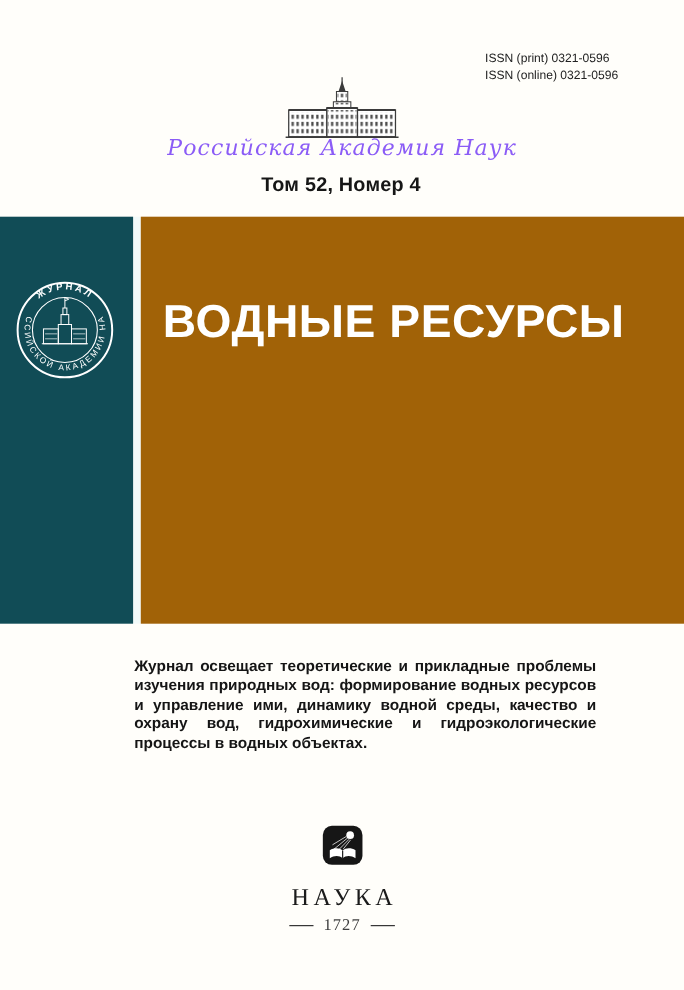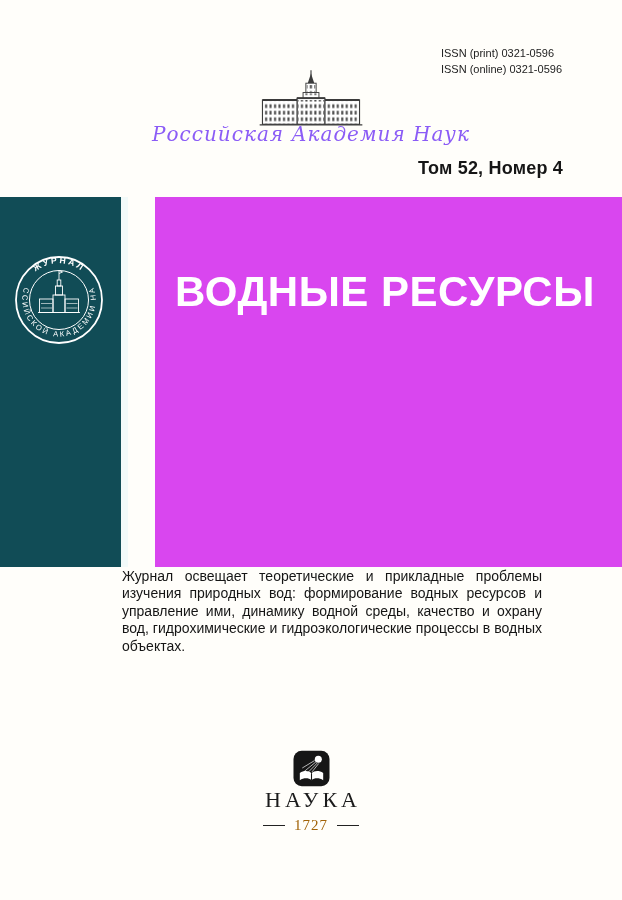--- a/index.html
+++ b/index.html
@@ -24,62 +24,62 @@
   .academy-script{
     position:absolute;top:122px;left:0;right:0;
     font-family:"DejaVu Serif","Liberation Serif",serif;
     font-style:italic;font-size:20px;color:#8b5cf6;
     letter-spacing:1px;
   }
 
   
   .volrow{
     position:absolute;top:158px;left:57px;right:59px;
-    display:flex;justify-content:flex-end;
+    display:flex;justify-content:center;
     font-size:18px;font-weight:bold;color:#161616;letter-spacing:0.2px;
   }
 
   
   .band{
     position:absolute;top:197px;left:0;width:622px;height:370px;
     display:flex;
   }
   .band-left{width:121px;background:#114C56;position:relative;}
   .band-stripe{width:7px;background:#F2FAF9;}
-  .band-main{flex:1;background:#d946ef;position:relative;margin-left:27px;}
+  .band-main{flex:1;background:#a16207;position:relative;}
   .seal{position:absolute;left:14px;top:58px;}
   .title-ru,.title-en{
     position:absolute;left:20px;
     color:#FFFFFF;font-weight:bold;font-size:42px;line-height:1;
     letter-spacing:0.5px;white-space:nowrap;
   }
   .title-ru{top:74px;}
   .title-en{top:135px;}
 
   
   .desc{
-    position:absolute;top:568px;left:122px;width:420px;margin:0;
+    position:absolute;top:597px;left:122px;width:420px;margin:0;
     font-size:14px;line-height:17.4px;color:#151515;
-    text-align:justify;text-align-last:left;
+    text-align:justify;text-align-last:left;font-weight:bold;
   }
 
   
   .publisher{
     position:absolute;top:750px;left:0;right:0;
     display:flex;flex-direction:column;align-items:center;
   }
   .pub-name{
-    margin-top:0;
+    margin-top:16px;
     font-family:"Liberation Serif",serif;
     font-size:22px;color:#1b1b1b;letter-spacing:4px;
     padding-left:4px; 
   }
   .pub-year{
     margin-top:4px;display:flex;align-items:center;gap:9px;
-    font-family:"Liberation Serif",serif;font-size:15px;color:#a16207;
+    font-family:"Liberation Serif",serif;font-size:15px;color:#404040;
     letter-spacing:1px;
   }
   .pub-dash{width:22px;height:1.3px;background:#222;}
 </style>
 </head>
 <body>
 
 <div class="page">
 
   <div class="issn">

